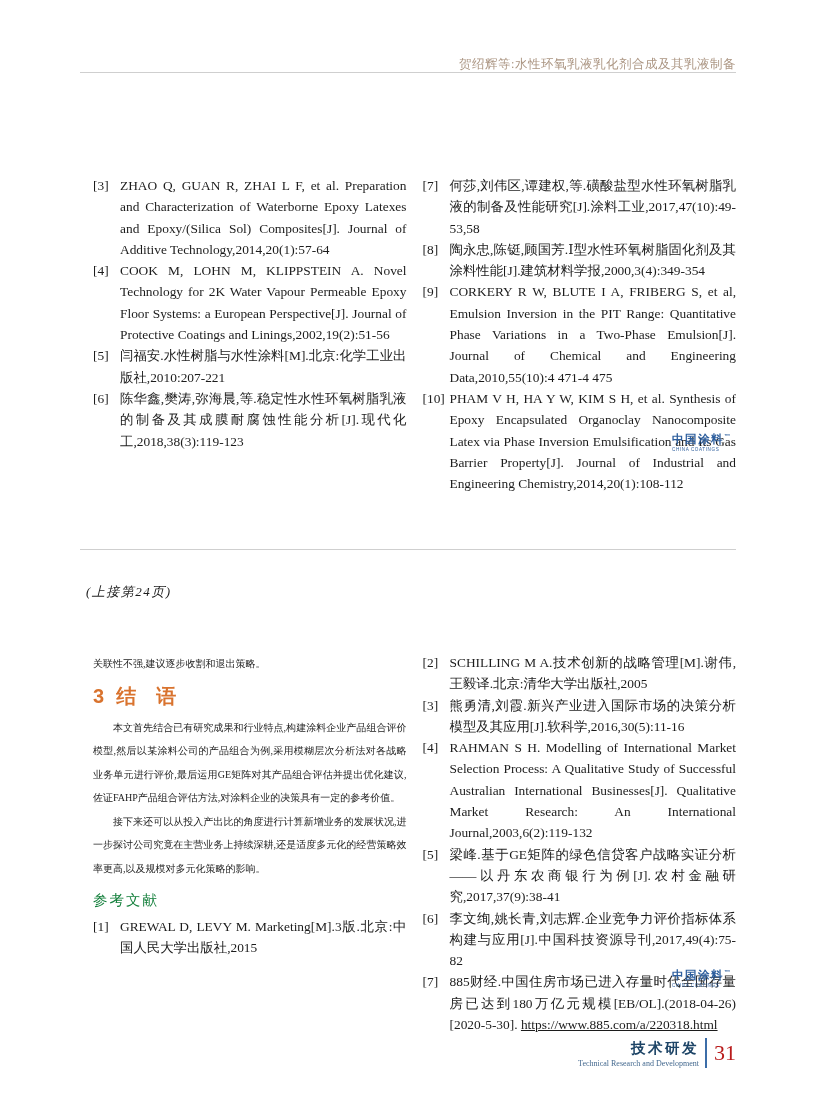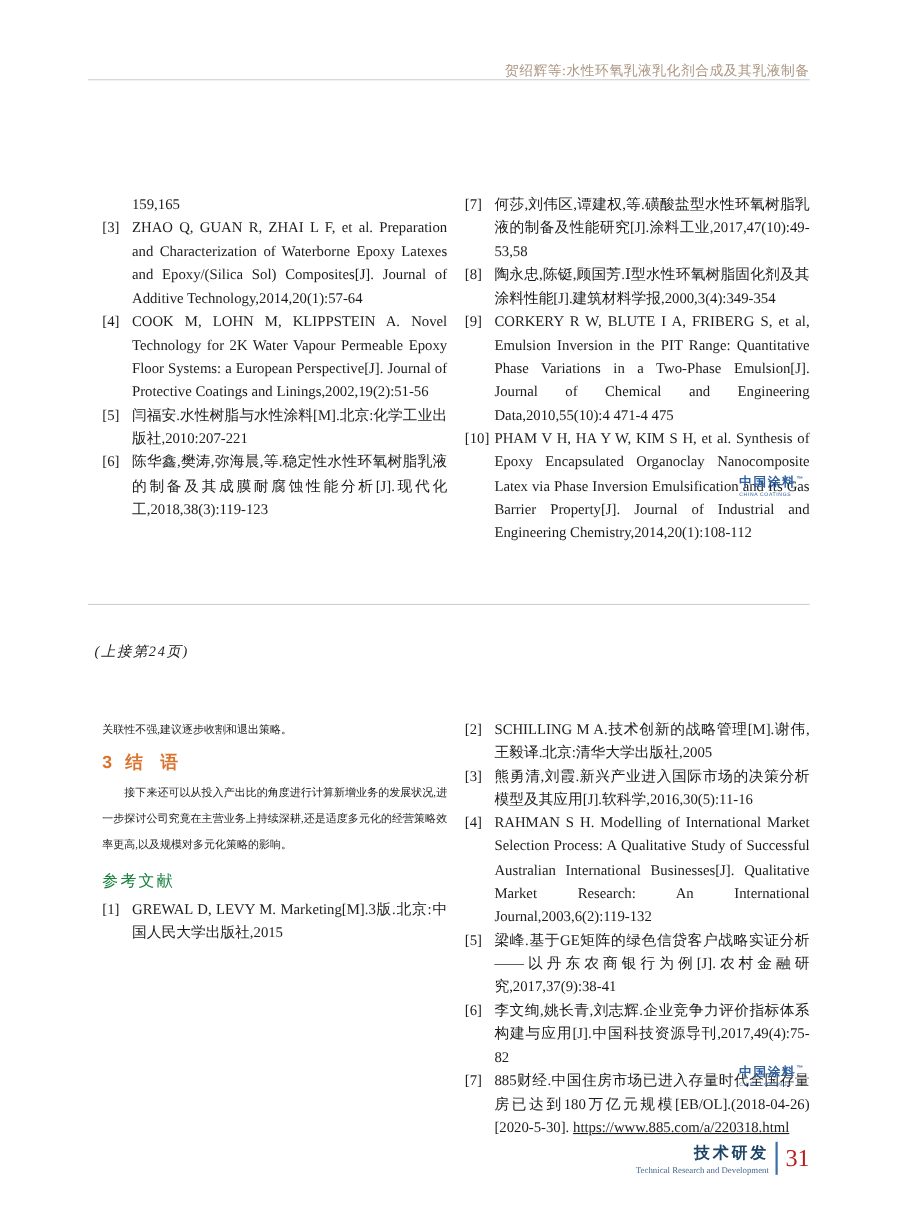--- a/index.html
+++ b/index.html
@@ -34,21 +34,21 @@
 
   .continued-note {
     position:absolute; left:86px; top:583px;
     font-size:13px; font-style:italic; letter-spacing:1.5px;
   }
 
   .body-text { font-size:10px; line-height:23.5px; text-align:justify; }
   .para { text-indent:2em; }
   .section-heading {
     font-family:"Liberation Sans","DejaVu Sans",sans-serif;
-    font-weight:bold; font-size:16px; color:#d9732e;
+    font-weight:bold; font-size:20px; color:#d9732e;
     margin:7px 0 6px 0;
   }
   .section-heading .num { margin-right:12px; }
   .refs-heading {
     font-family:"Liberation Sans","DejaVu Sans",sans-serif;
     font-weight:normal; font-size:14.5px; 
     letter-spacing:2px; margin:11px 0 6px 0; color:#15803d;
   }
 
   .logo { position:absolute; right:80px; width:64px; line-height:1.1; }
@@ -79,21 +79,20 @@
 </head>
 <body>
 
 <div class="page">
 
   <div class="running-head">贺绍辉等:水性环氧乳液乳化剂合成及其乳液制备</div>
   <div class="rule rule-top"></div>
 
   <div class="top-grid refs">
     <div>
-      <div class="ref-cont">159,165</div>
       <div class="ref-item">
         <span class="ref-label">[3]</span>
         <span class="ref-text">ZHAO Q, GUAN R, ZHAI L F, et al. Preparation and Characterization of Waterborne Epoxy Latexes and Epoxy/(Silica Sol) Composites[J]. Journal of Additive Technology,2014,20(1):57-64</span>
       </div>
       <div class="ref-item">
         <span class="ref-label">[4]</span>
         <span class="ref-text">COOK M, LOHN M, KLIPPSTEIN A. Novel Technology for 2K Water Vapour Permeable Epoxy Floor Systems: a European Perspective[J]. Journal of Protective Coatings and Linings,2002,19(2):51-56</span>
       </div>
       <div class="ref-item">
         <span class="ref-label">[5]</span>
@@ -131,20 +130,21 @@
 
   <div class="rule rule-mid"></div>
   <div class="continued-note">(上接第24页)</div>
 
   <div class="bottom-grid">
     <div>
       <div class="body-text">关联性不强,建议逐步收割和退出策略。</div>
       <div class="section-heading">
         <span class="num">3</span><span>结　语</span>
       </div>
+      <div class="body-text para">本文首先结合已有研究成果和行业特点,构建涂料企业产品组合评价模型,然后以某涂料公司的产品组合为例,采用模糊层次分析法对各战略业务单元进行评价,最后运用GE矩阵对其产品组合评估并提出优化建议,佐证FAHP产品组合评估方法,对涂料企业的决策具有一定的参考价值。</div>
       <div class="body-text para">接下来还可以从投入产出比的角度进行计算新增业务的发展状况,进一步探讨公司究竟在主营业务上持续深耕,还是适度多元化的经营策略效率更高,以及规模对多元化策略的影响。</div>
       <div class="refs-heading">参考文献</div>
       <div class="refs">
         <div class="ref-item">
           <span class="ref-label">[1]</span>
           <span class="ref-text">GREWAL D, LEVY M. Marketing[M].3版.北京:中国人民大学出版社,2015</span>
         </div>
       </div>
     </div>
     <div class="refs">

